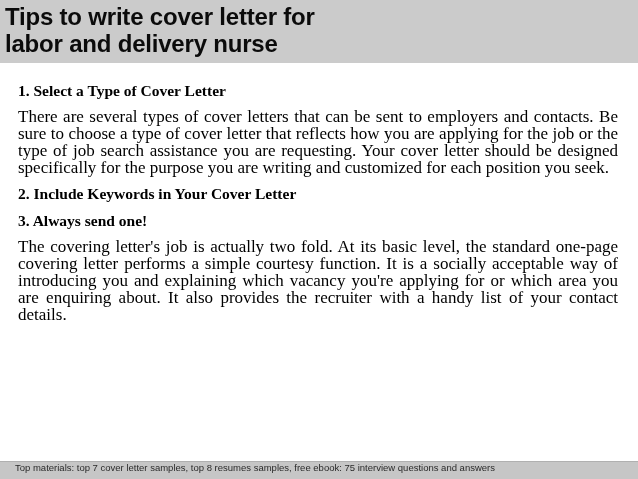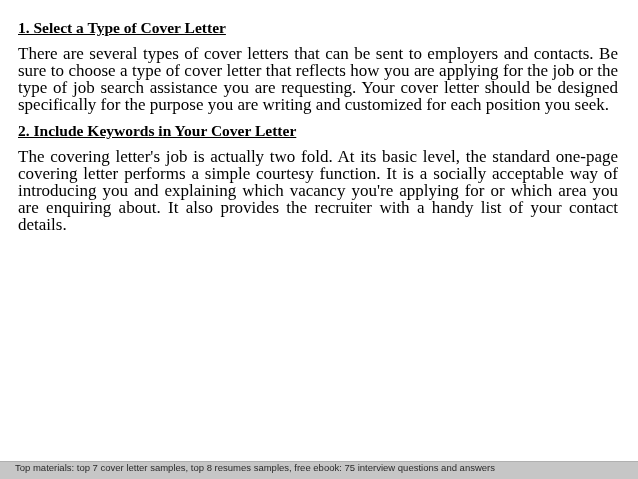--- a/index.html
+++ b/index.html
@@ -35,21 +35,20 @@
   }
   .slide-body {
     padding: 10px 20px 0 18px;
   }
   .section-heading {
     font-family: "Liberation Serif", serif;
     font-weight: bold;
     font-size: 15.5px;
     line-height: 18px;
     margin: 9px 0 8px 0;
-    text-decoration: underline;
   }
   .section-paragraph {
     font-size: 17px;
     line-height: 17px;
     text-align: justify;
     margin: 0 0 9px 0;
   }
   .section-note {
     font-size: 15.2px;
     line-height: 17px;
@@ -71,33 +70,38 @@
     font-family: "Liberation Sans", sans-serif;
     font-size: 9.5px;
     color: var(--footer-text, #2a2a2a);
   }
 </style>
 </head>
 <body>
 
 <div class="slide">
 
+  <div class="slide-header">
+    <div class="slide-title">Tips to write cover letter for
+labor and delivery nurse</div>
+  </div>
 
   <div class="slide-body">
 
     <div>
       <div class="section-heading">1. Select a Type of Cover Letter</div>
       <div class="section-paragraph">There are several types of cover letters that can be sent to employers and contacts. Be sure to choose a type of cover letter that reflects how you are applying for the job or the type of job search assistance you are requesting. Your cover letter should be designed specifically for the purpose you are writing and customized for each position you seek.</div>
     </div>
 
     <div>
       <div class="section-heading">2. Include Keywords in Your Cover Letter</div>
     </div>
 
     <div>
+      <div class="section-heading">3. Always send one!</div>
       <div class="section-paragraph">The covering letter's job is actually two fold. At its basic level, the standard one-page covering letter performs a simple courtesy function. It is a socially acceptable way of introducing you and explaining which vacancy you're applying for or which area you are enquiring about. It also provides the recruiter with a handy list of your contact details.</div>
     </div>
 
   </div>
 
   <div class="slide-footer">
     <span class="footer-text">Top materials: top 7 cover letter samples, top 8 resumes samples, free ebook: 75 interview questions and answers</span>
   </div>
 
 </div>

